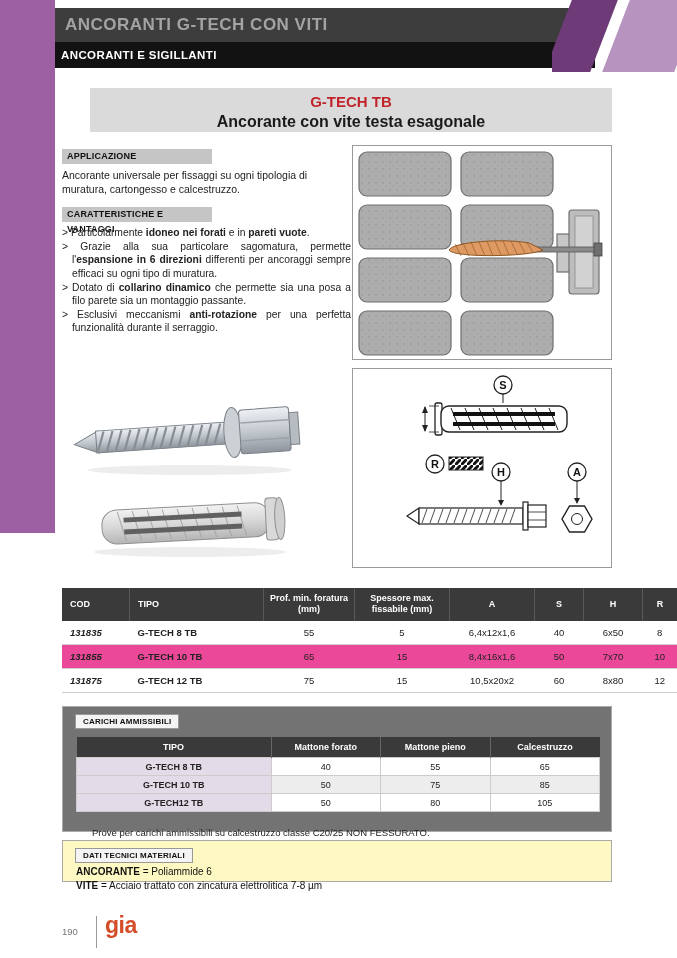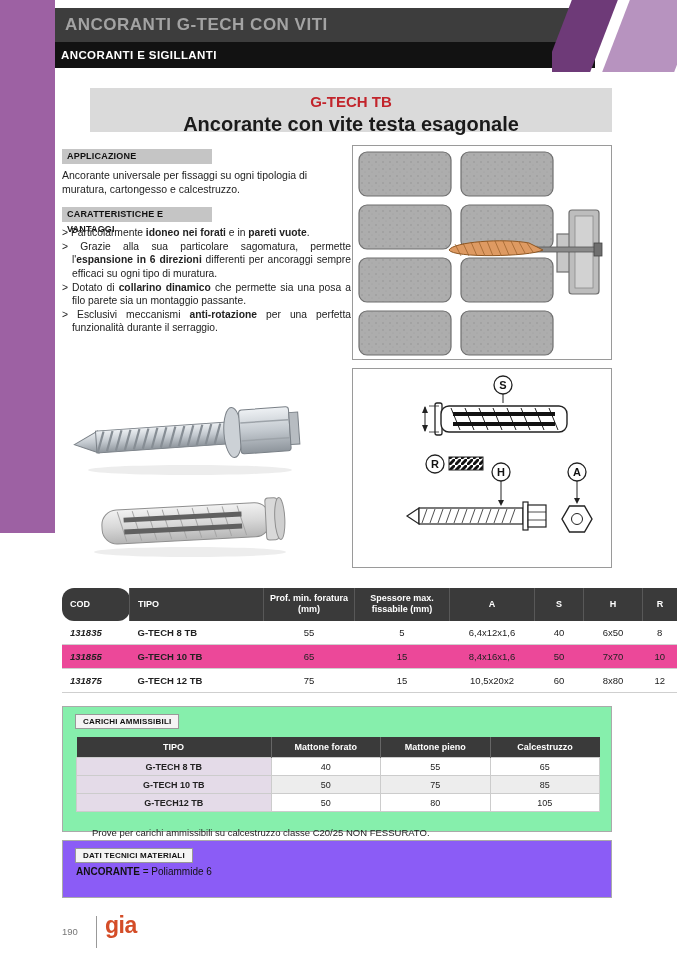--- a/index.html
+++ b/index.html
@@ -17,21 +17,21 @@
              color:#fff;font-size:11.5px;font-weight:bold;line-height:26px;padding-left:6px;
              box-sizing:border-box;letter-spacing:.4px;}
   .deco{position:absolute;top:0;right:0;width:125px;height:72px;overflow:hidden;}
   .deco .d1{position:absolute;left:6px;top:-12px;width:46px;height:96px;background:#6e3a78;transform:skewX(-21deg);}
   .deco .d2{position:absolute;left:64px;top:-12px;width:72px;height:96px;background:#b793bf;transform:skewX(-21deg);}
 
   
   .titlebar{position:absolute;left:90px;top:88px;width:522px;height:44px;background:#dadada;
             text-align:center;padding-top:5px;box-sizing:border-box;}
   .ptitle{font-size:15px;font-weight:bold;color:#c2242b;line-height:1.25;}
-  .psub{font-size:20px;font-weight:bold;color:#1a1a1a;line-height:1.25;}
+  .psub{font-size:16px;font-weight:bold;color:#1a1a1a;line-height:1.25;}
 
   
   .seclabel{position:absolute;width:150px;height:15px;background:#c5c5c5;color:#111;
             font-size:9px;font-weight:bold;line-height:15px;padding-left:5px;
             box-sizing:border-box;letter-spacing:.2px;}
   .lab-app{left:62px;top:149px;}
   .lab-feat{left:62px;top:207px;}
 
   .apptext{position:absolute;left:62px;top:169px;width:285px;margin:0;
            font-size:10.5px;line-height:1.3;color:#222;}
@@ -46,54 +46,54 @@
                border:1px solid #9a9a9a;box-sizing:border-box;background:#fff;}
   .img-diagram{position:absolute;left:352px;top:368px;width:260px;height:200px;
                border:1px solid #9a9a9a;box-sizing:border-box;background:#fff;}
   .img-product{position:absolute;left:68px;top:390px;width:266px;height:184px;}
 
   
   .spec{position:absolute;left:62px;top:588px;width:550px;border-collapse:collapse;
         table-layout:fixed;font-size:9.5px;color:#222;}
   .spec th{background:#3a3a3a;color:#fff;font-weight:bold;font-size:9px;padding:5px 3px;
            text-align:center;vertical-align:middle;border-left:1px solid #585858;line-height:1.25;}
-  .spec th:first-child{border-left:none;border-radius:12px;}
+  .spec th:first-child{border-left:none;}
   .spec td{padding:6px 3px;text-align:center;border-bottom:1px solid #cfcfcf;background:#fff;}
   .spec tr.alt td{background:#ec4899;}
   .spec .col-cod{width:56px;text-align:left;padding-left:8px;}
   .spec .col-tipo{width:122px;text-align:left;padding-left:8px;}
   .spec .col-prof{width:84px;}
   .spec .col-spes{width:88px;}
   .spec .col-a{width:78px;}
   .spec .col-s{width:42px;}
   .spec .col-h{width:52px;}
   .spec .col-r{width:28px;}
   .spec td.col-cod{font-weight:bold;font-style:italic;}
   .spec td.col-tipo{font-weight:bold;}
 
   
   .loads-box{position:absolute;left:62px;top:706px;width:550px;height:126px;
-             border:1px solid #aaa;box-sizing:border-box;background:#86efac;}
+             border:1px solid #aaa;box-sizing:border-box;background:#737373;}
   .boxlabel{position:absolute;left:12px;top:7px;border:1px solid #999;background:#f4f4f4;
             font-size:8px;font-weight:bold;padding:2px 7px;letter-spacing:.2px;color:#111;}
   .loads{position:absolute;left:13px;top:30px;width:524px;border-collapse:collapse;
          table-layout:fixed;font-size:9px;color:#222;}
   .loads th{background:#3a3a3a;color:#fff;font-size:9px;font-weight:bold;padding:5px 2px;
             text-align:center;border-left:1px solid #666;}
   .loads th:first-child{border-left:none;}
   .loads td{padding:3.5px 2px;text-align:center;border:1px solid #ccc;background:#fff;}
   .loads .col-ltipo{width:190px;}
   .loads td.col-ltipo{font-weight:bold;background:#e4dbe8;}
   .loads tr.alt td{background:#ededed;}
   .loads tr.alt td.col-ltipo{background:#e4dbe8;}
   .loads-note{position:absolute;left:13px;top:104px;margin:16px;font-size:9.5px;color:#222;}
 
   
-  .mat-box{position:absolute;left:62px;top:840px;width:550px;height:58px;
-           border:1px solid #aaa;box-sizing:border-box;background:#8b5cf6;}
+  .mat-box{position:absolute;left:62px;top:840px;width:550px;height:42px;
+           border:1px solid #aaa;box-sizing:border-box;background:#fef9c3;}
   .mat-lines{position:absolute;left:13px;top:25px;}
   .mat-line{margin:0 0 3px 0;font-size:10px;color:#111;}
 
   
   .pagenum{position:absolute;left:62px;top:926px;font-size:9.5px;color:#777;}
   .fdiv{position:absolute;left:96px;top:916px;width:1px;height:32px;background:#999;}
   .logo{position:absolute;left:105px;top:912px;font-size:23px;font-weight:800;
         color:#d44d28;letter-spacing:-0.5px;}
 </style>
 </head>
@@ -399,20 +399,21 @@
           </tr>
         </tbody>
     </table>
     <p class="loads-note">Prove per carichi ammissibili su calcestruzzo classe C20/25 NON FESSURATO.</p>
   </div>
 
   <div class="mat-box">
     <span class="boxlabel">DATI TECNICI MATERIALI</span>
     <div class="mat-lines">
       <p class="mat-line"><span class="b">ANCORANTE</span><span> = Poliammide 6</span></p>
+      <p class="mat-line"><span class="b">VITE</span><span> = Acciaio trattato con zincatura elettrolitica 7-8 µm</span></p>
     </div>
   </div>
 
   <span class="pagenum">190</span>
   <span class="fdiv"></span>
   <span class="logo">gia</span>
 
 </div>
 
 </body></html>

